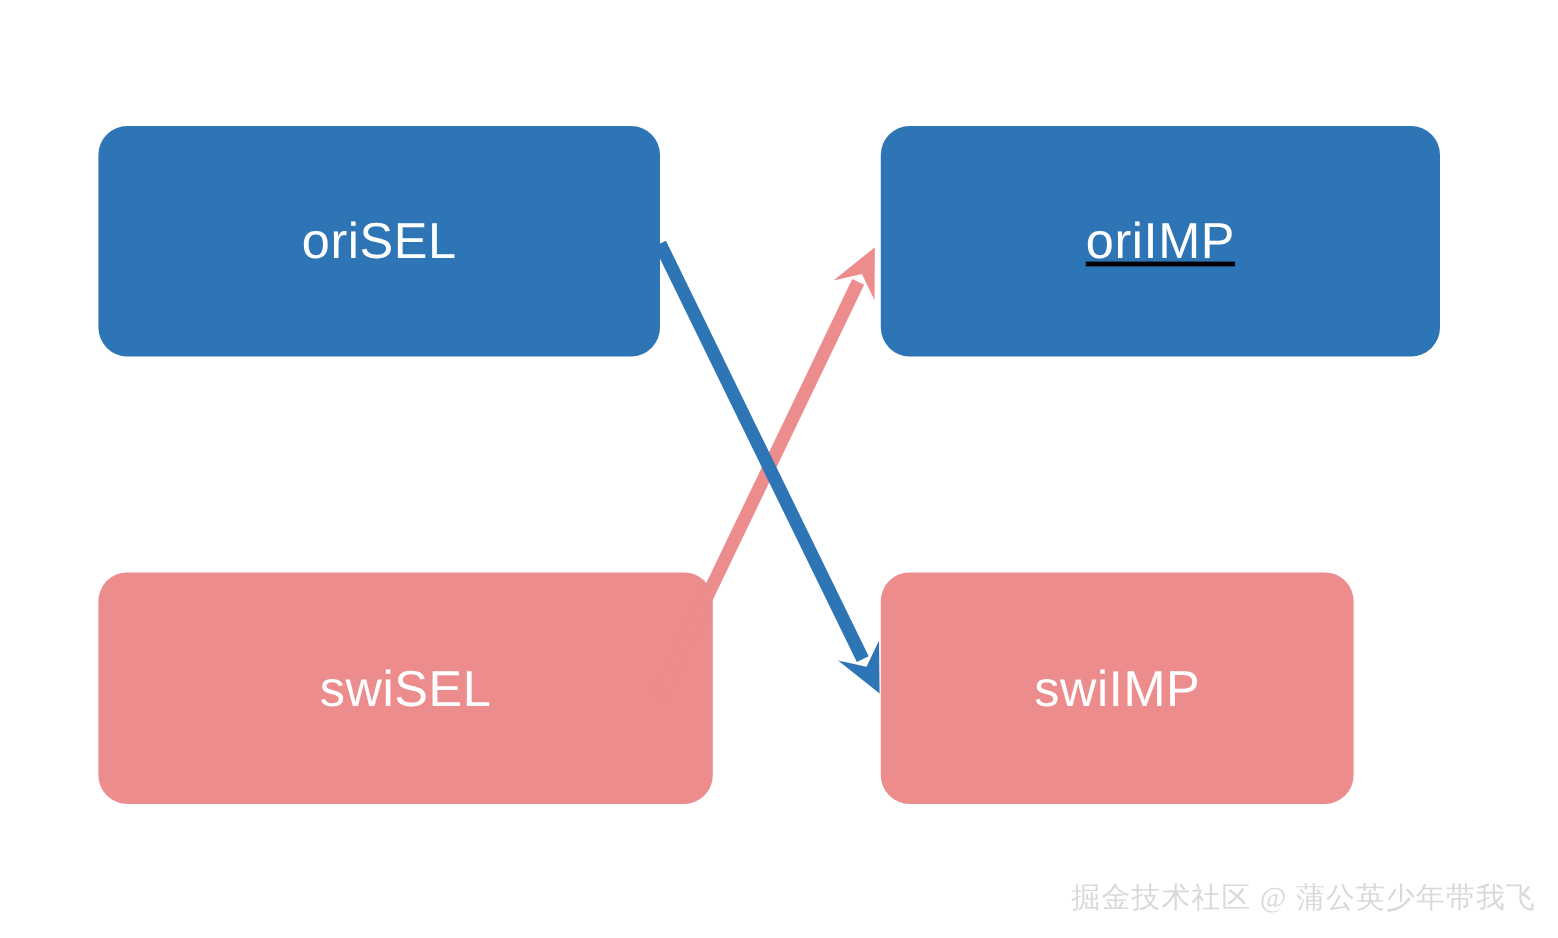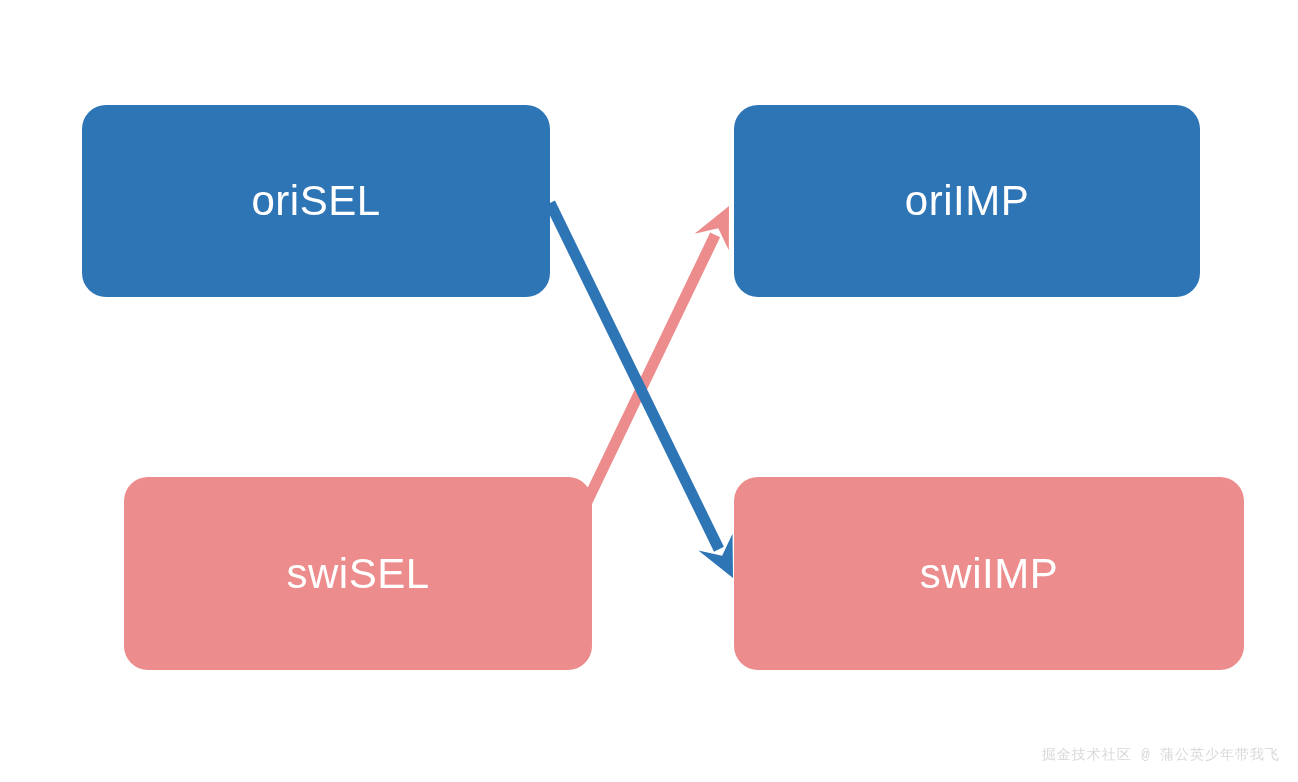--- a/index.html
+++ b/index.html
@@ -37,64 +37,64 @@
     color: #ffffff;
     font-size: 42px;
     font-weight: 400;
     line-height: 1;
     letter-spacing: 0.5px;
     white-space: nowrap;
   }
 
   
   #node-orisel  { left: 82px;  top: 105px; width: 468px; height: 192px; background: #2e75b6; }
-  #node-oriimp  { left: 734px; top: 105px; width: 466px; height: 192px; background: #2e75b6; }
+  #node-oriimp  { left: 734px; top: 105px; width: 466px; height: 192px; background: #2e75b6; text-decoration: underline; }
   #node-swisel  { left: 82px;  top: 477px; width: 468px; height: 193px; background: #ed8c8c; }
   #node-swiimp  { left: 734px; top: 477px; width: 466px; height: 193px; background: #ed8c8c; }
 
   
   #arrow-layer {
     position: absolute;
     left: 0;
     top: 0;
     width: 1298px;
     height: 782px;
     pointer-events: none;
   }
 
   #watermark {
     position: absolute;
     right: 18px;
     bottom: 18px;
     color: #d9d9d9;
-    font-size: 14px;
-    font-family: Liberation Mono, monospace;
+    font-size: 24px;
+    font-family: Liberation Serif, serif;
     letter-spacing: 1px;
     white-space: nowrap;
     user-select: none;
   }
 </style>
 </head>
 <body style="background: rgb(255, 255, 255);">
 
 <div id="canvas">
 
   <div class="node-box" id="node-orisel" style="left: 82px; top: 105px; width: 468px; height: 192px; background: rgb(46, 117, 182);">
     <span class="node-label">oriSEL</span>
   </div>
 
   <div class="node-box" id="node-oriimp" style="left: 734px; top: 105px; width: 466px; height: 192px; background: rgb(46, 117, 182);">
     <span class="node-label">oriIMP</span>
   </div>
 
-  <div class="node-box" id="node-swisel" style="left: 82px; top: 477px; width: 468px; height: 193px; background: rgb(237, 140, 140); margin-left: 42px;">
+  <div class="node-box" id="node-swisel" style="left: 82px; top: 477px; width: 512px; height: 193px; background: rgb(237, 140, 140);">
     <span class="node-label">swiSEL</span>
   </div>
 
-  <div class="node-box" id="node-swiimp" style="left: 734px; top: 477px; width: 510px; height: 193px; background: rgb(237, 140, 140);">
+  <div class="node-box" id="node-swiimp" style="left: 734px; top: 477px; width: 394px; height: 193px; background: rgb(237, 140, 140);">
     <span class="node-label">swiIMP</span>
   </div>
 
   <svg id="arrow-layer" viewBox="0 0 1298 782">
 
     <g>
       <line id="edge-pink-line" stroke-linecap="butt" x1="549" y1="581" x2="715.1526058372873" y2="234.84873783898476" stroke="#ed8c8c" stroke-width="11"></line>
       <polygon id="edge-pink-head" points="729,206 728.8196953885064,250.2828125828416 718.2682695238976,228.35777182521318 694.5618192047119,233.83903201462027" fill="#ed8c8c"></polygon>
     </g>
 

